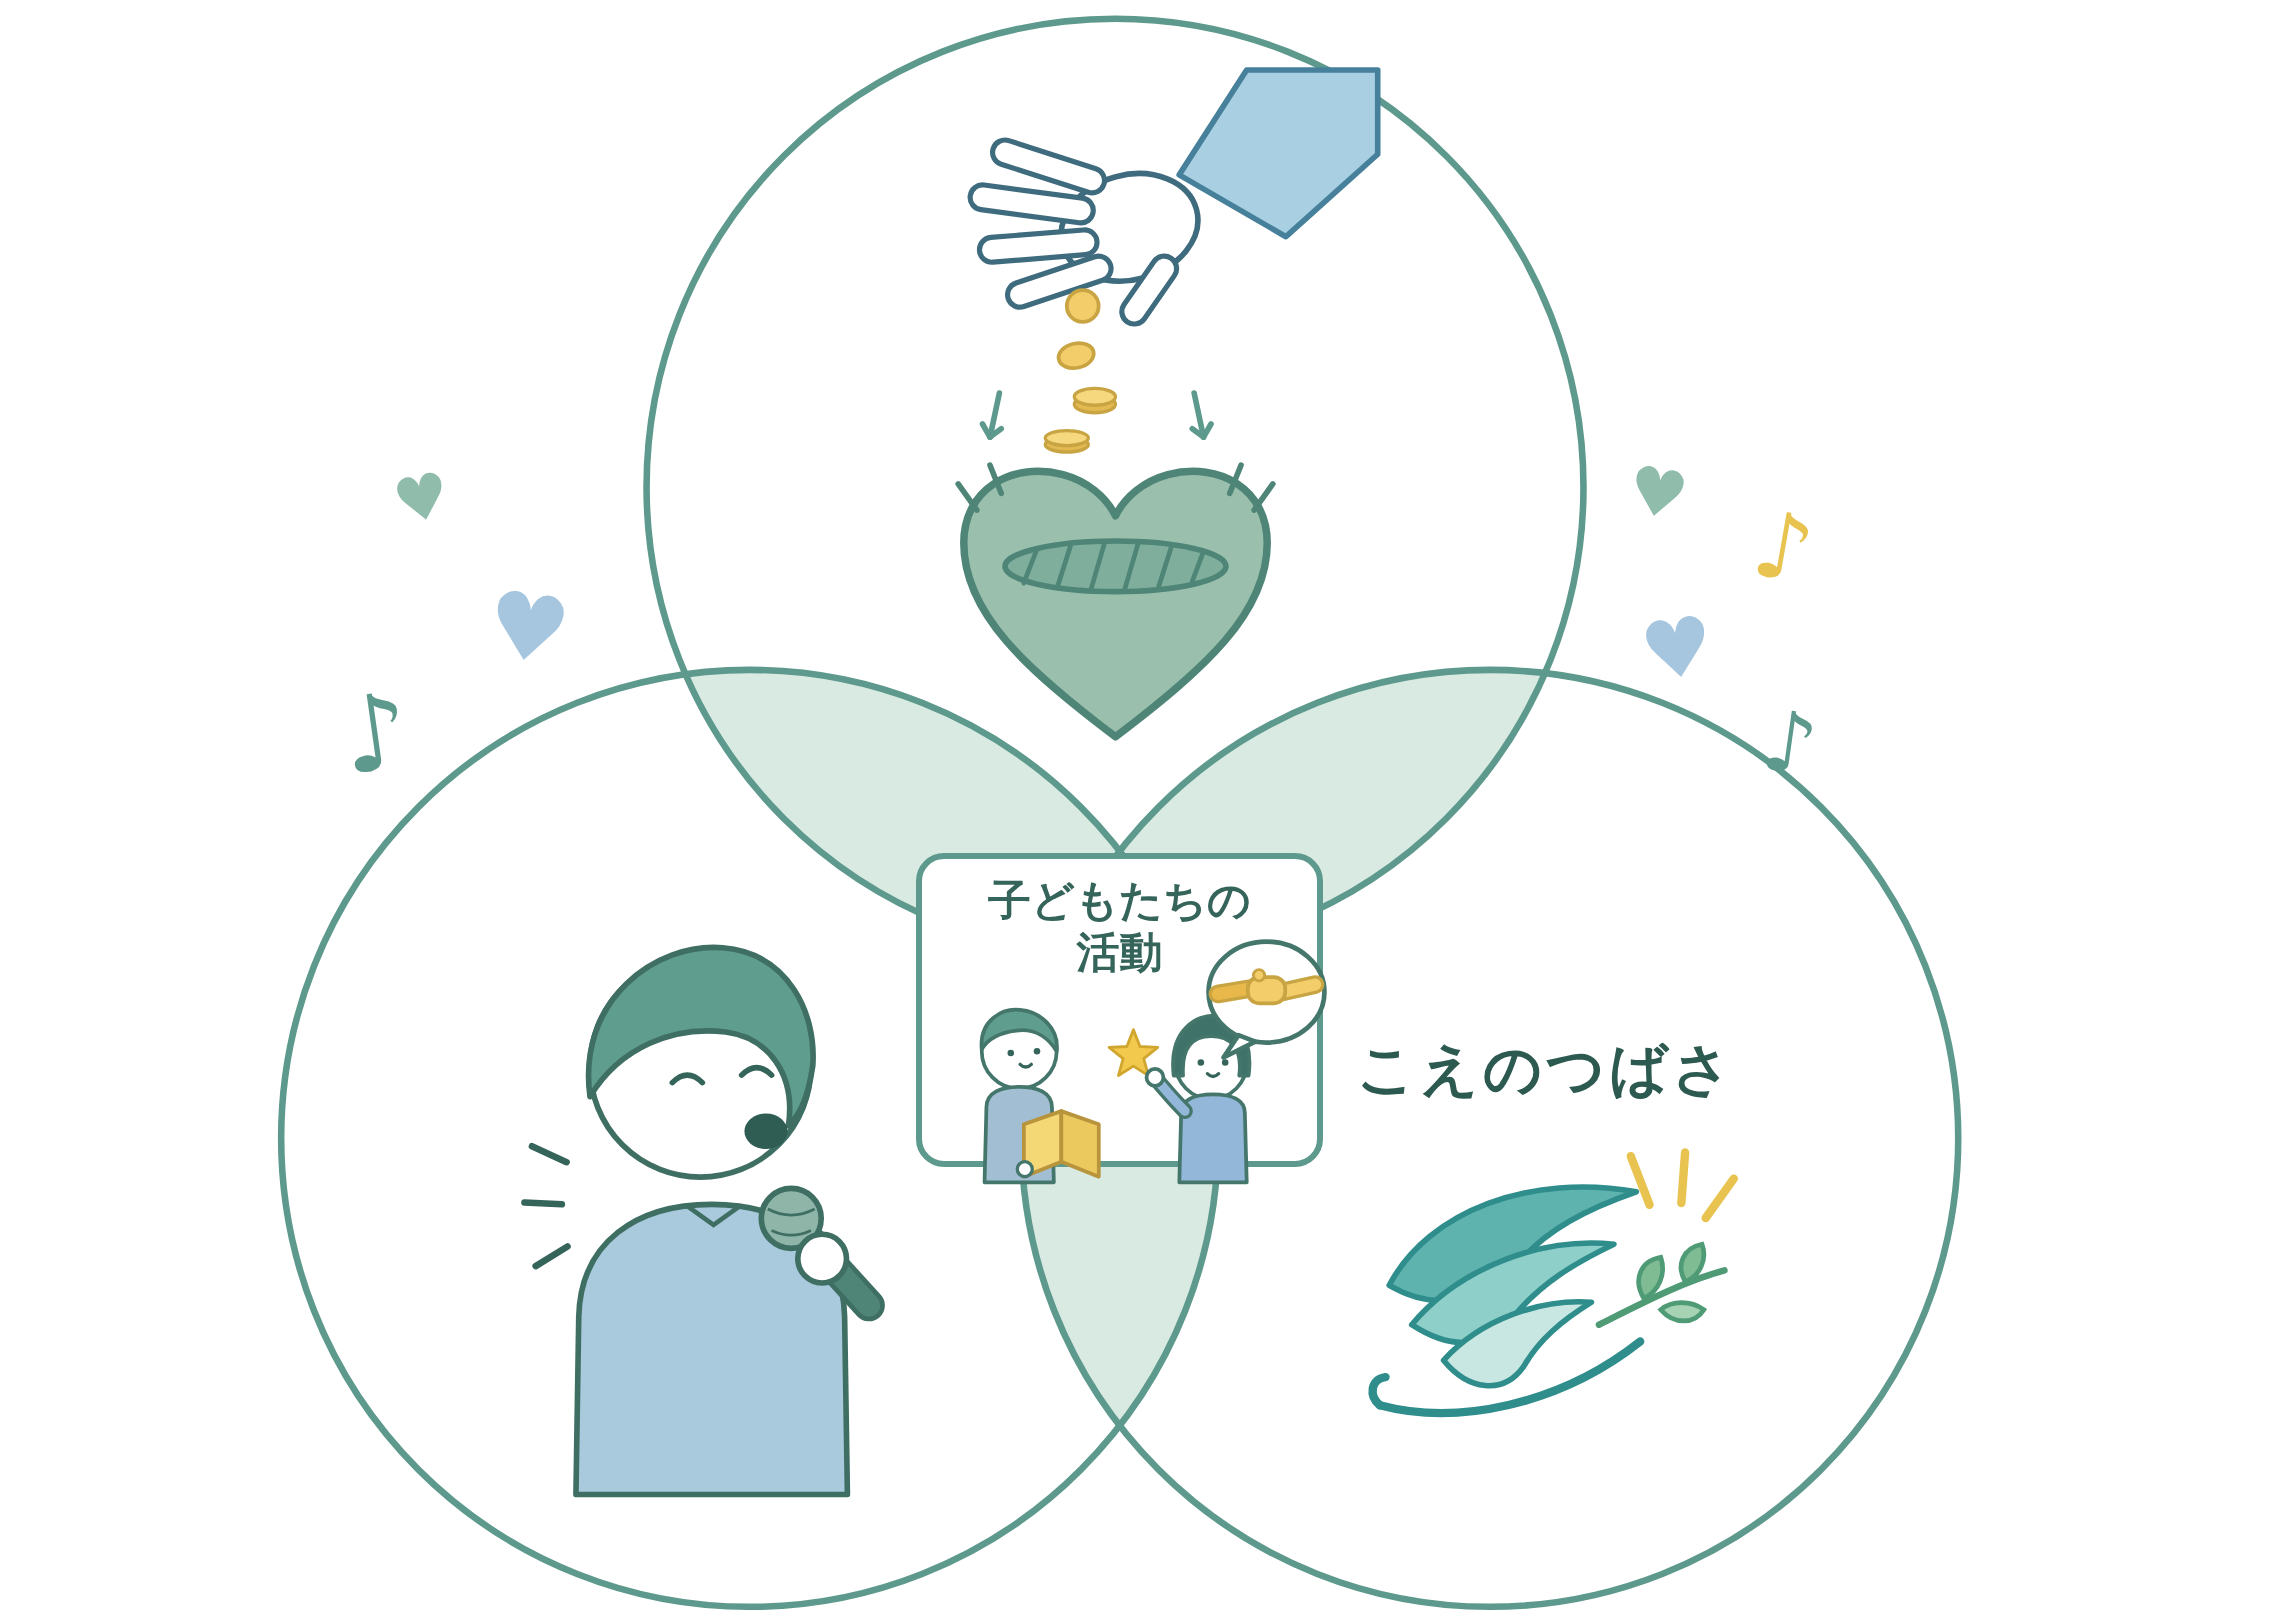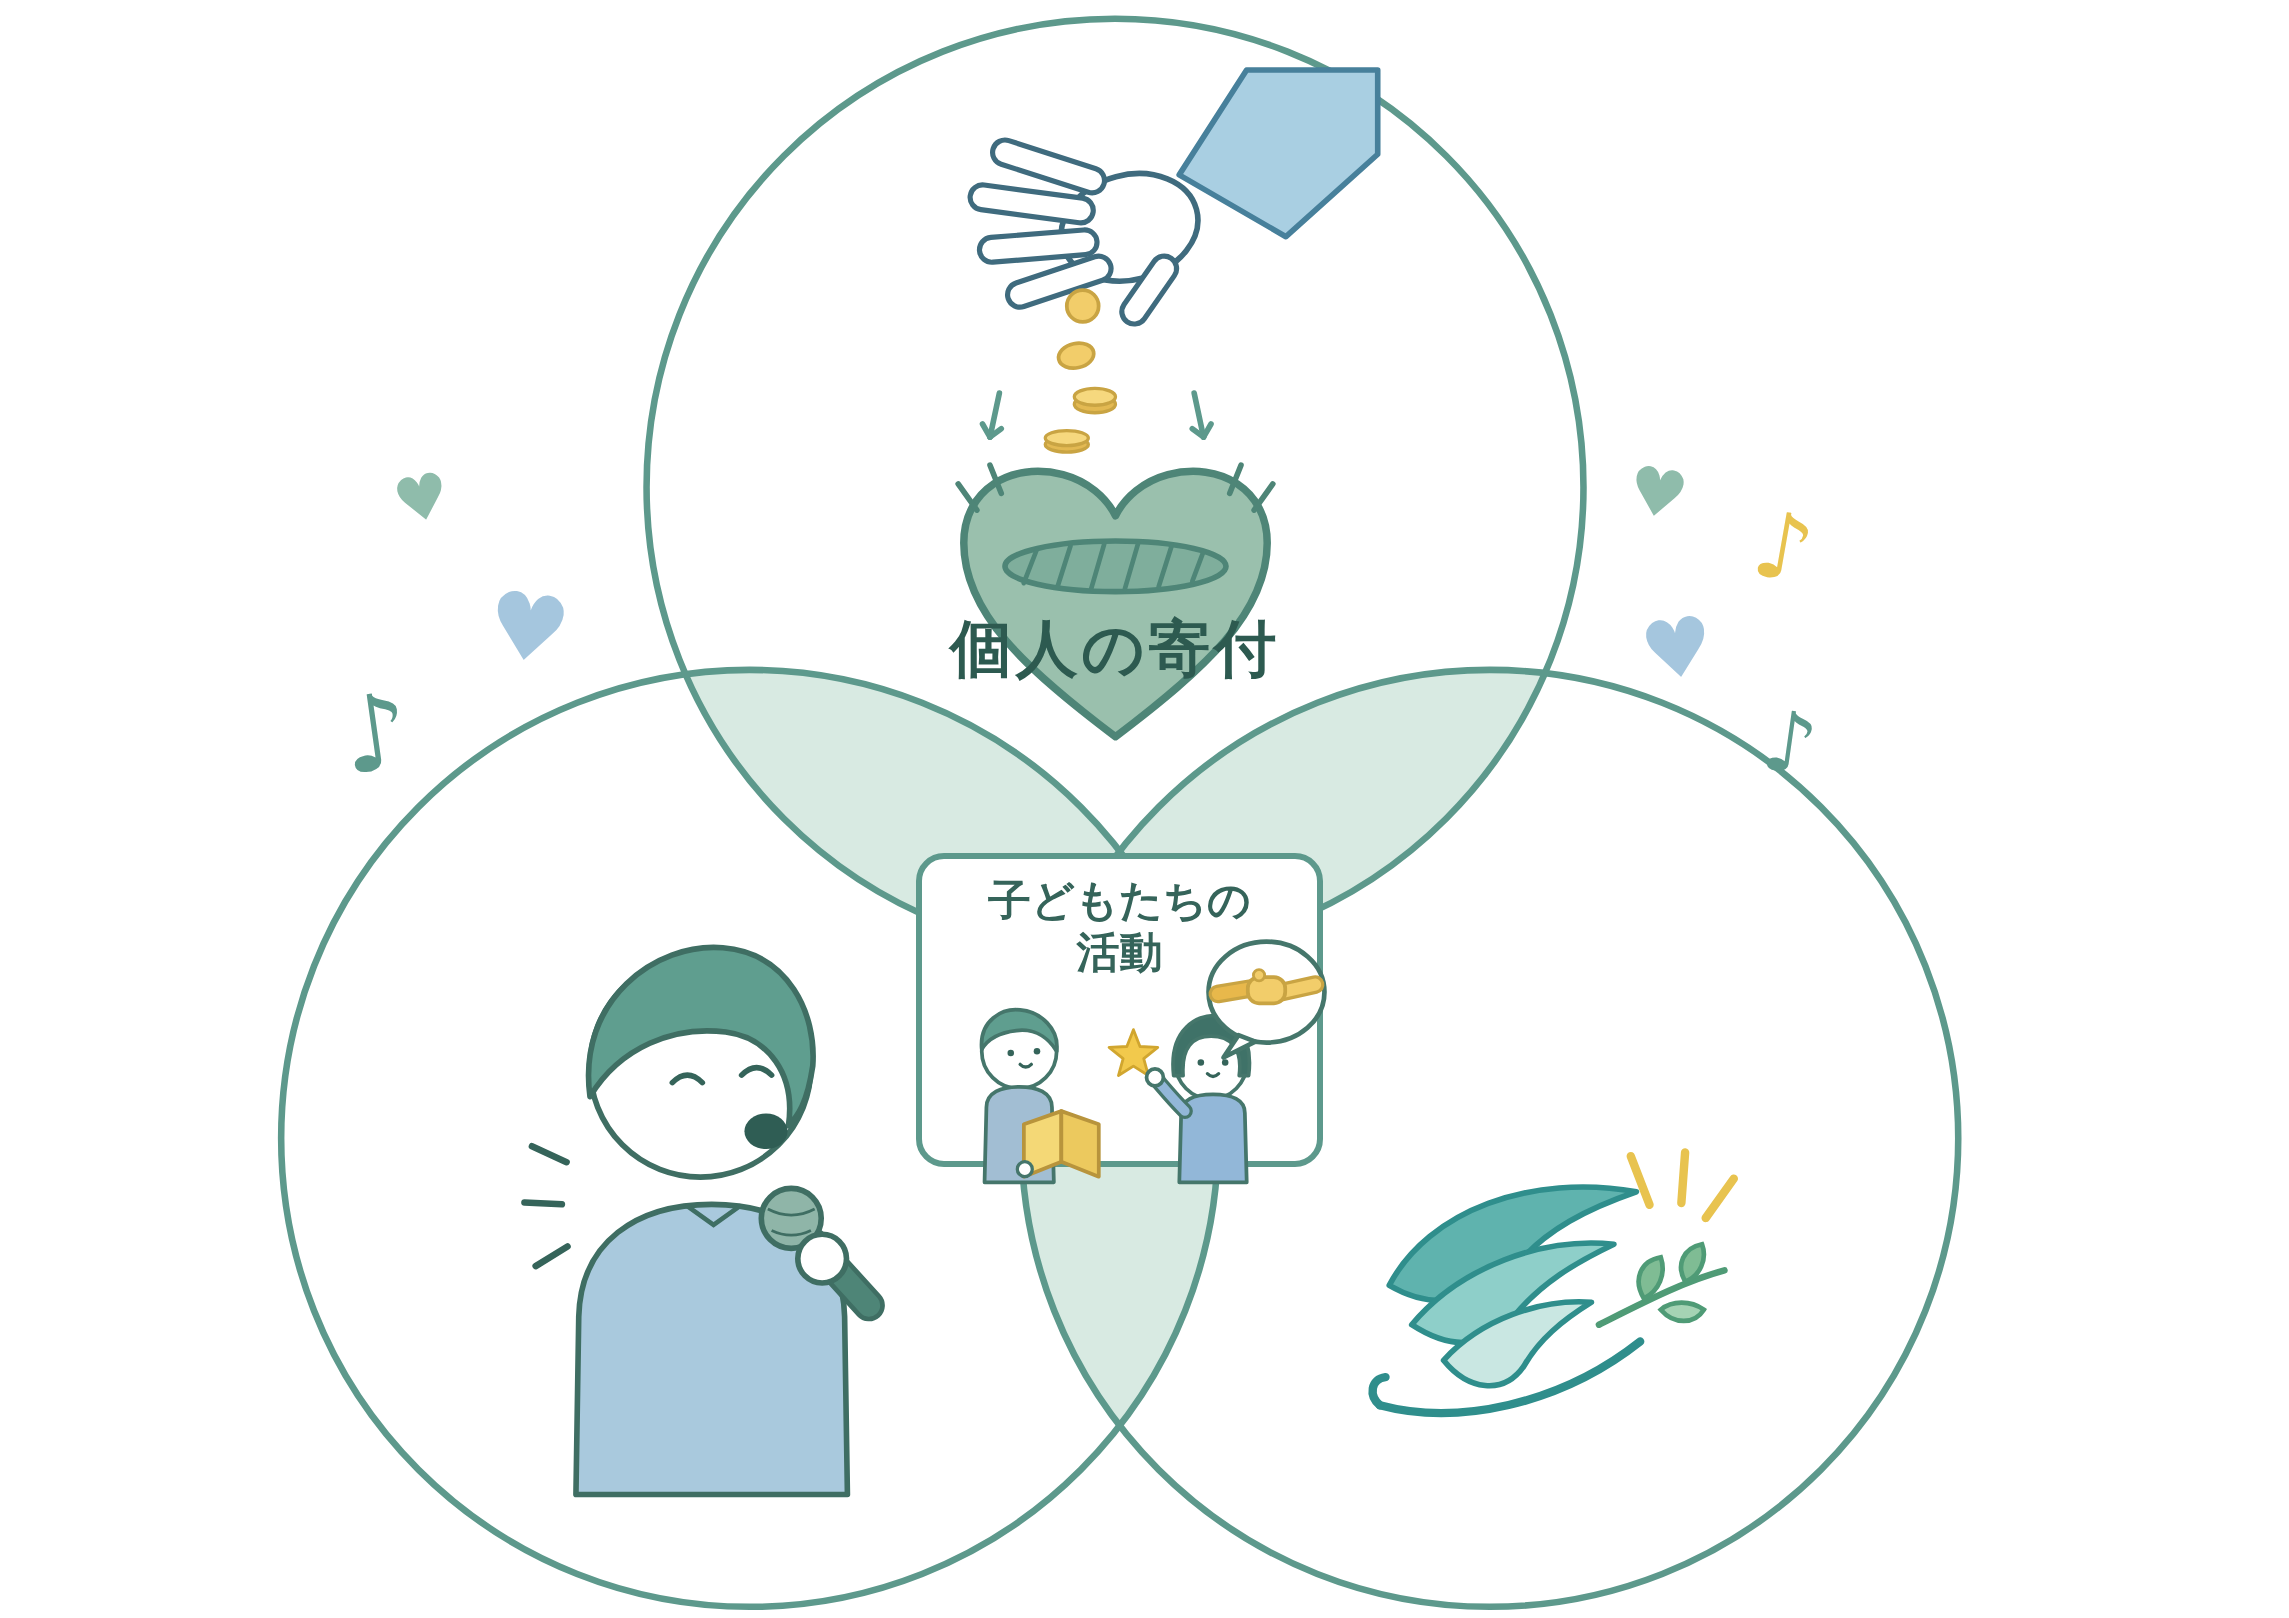--- a/index.html
+++ b/index.html
@@ -170,21 +170,21 @@
       <path d="M18,300 C6,290 8,272 24,270" fill="none" stroke-width="9" stroke-linecap="round"></path>
     </g>
     <g>
       <path d="M252,214 C300,190 342,168 386,156" fill="none" stroke="#4f9b76" stroke-width="7" stroke-linecap="round"></path>
       <path d="M300,186 C288,166 296,146 318,142 C324,160 316,178 300,186 Z" fill="#7fbc94" stroke="#4f9b76" stroke-width="5"></path>
       <path d="M344,168 C334,150 342,132 362,128 C368,144 360,162 344,168 Z" fill="#7fbc94" stroke="#4f9b76" stroke-width="5"></path>
       <path d="M318,198 C332,214 354,214 364,198 C350,188 330,188 318,198 Z" fill="#a5d3b4" stroke="#4f9b76" stroke-width="5"></path>
     </g>
   </svg>
 
-  <div id="label-top" class="label">個人の寄付</div>
+  <div id="label-right" class="label">こえのつばさ</div>
 
   <div id="center-box" class="abs">
     <div class="box-title" id="box-line1">子どもたちの</div>
     <div class="box-title" id="box-line2">活動</div>
 
     <svg id="kids-svg" width="390" height="206" viewBox="0 0 416 220">
 
       <g>
         <circle cx="95" cy="60" r="40" fill="#ffffff" stroke="#45766b" stroke-width="4"></circle>
         <path d="M55,58 C52,26 78,14 96,16 C118,18 138,36 135,60 C124,42 108,36 92,38 C74,40 62,46 55,58 Z" fill="#5f9e8f" stroke="#45766b" stroke-width="4" stroke-linejoin="round"></path>

